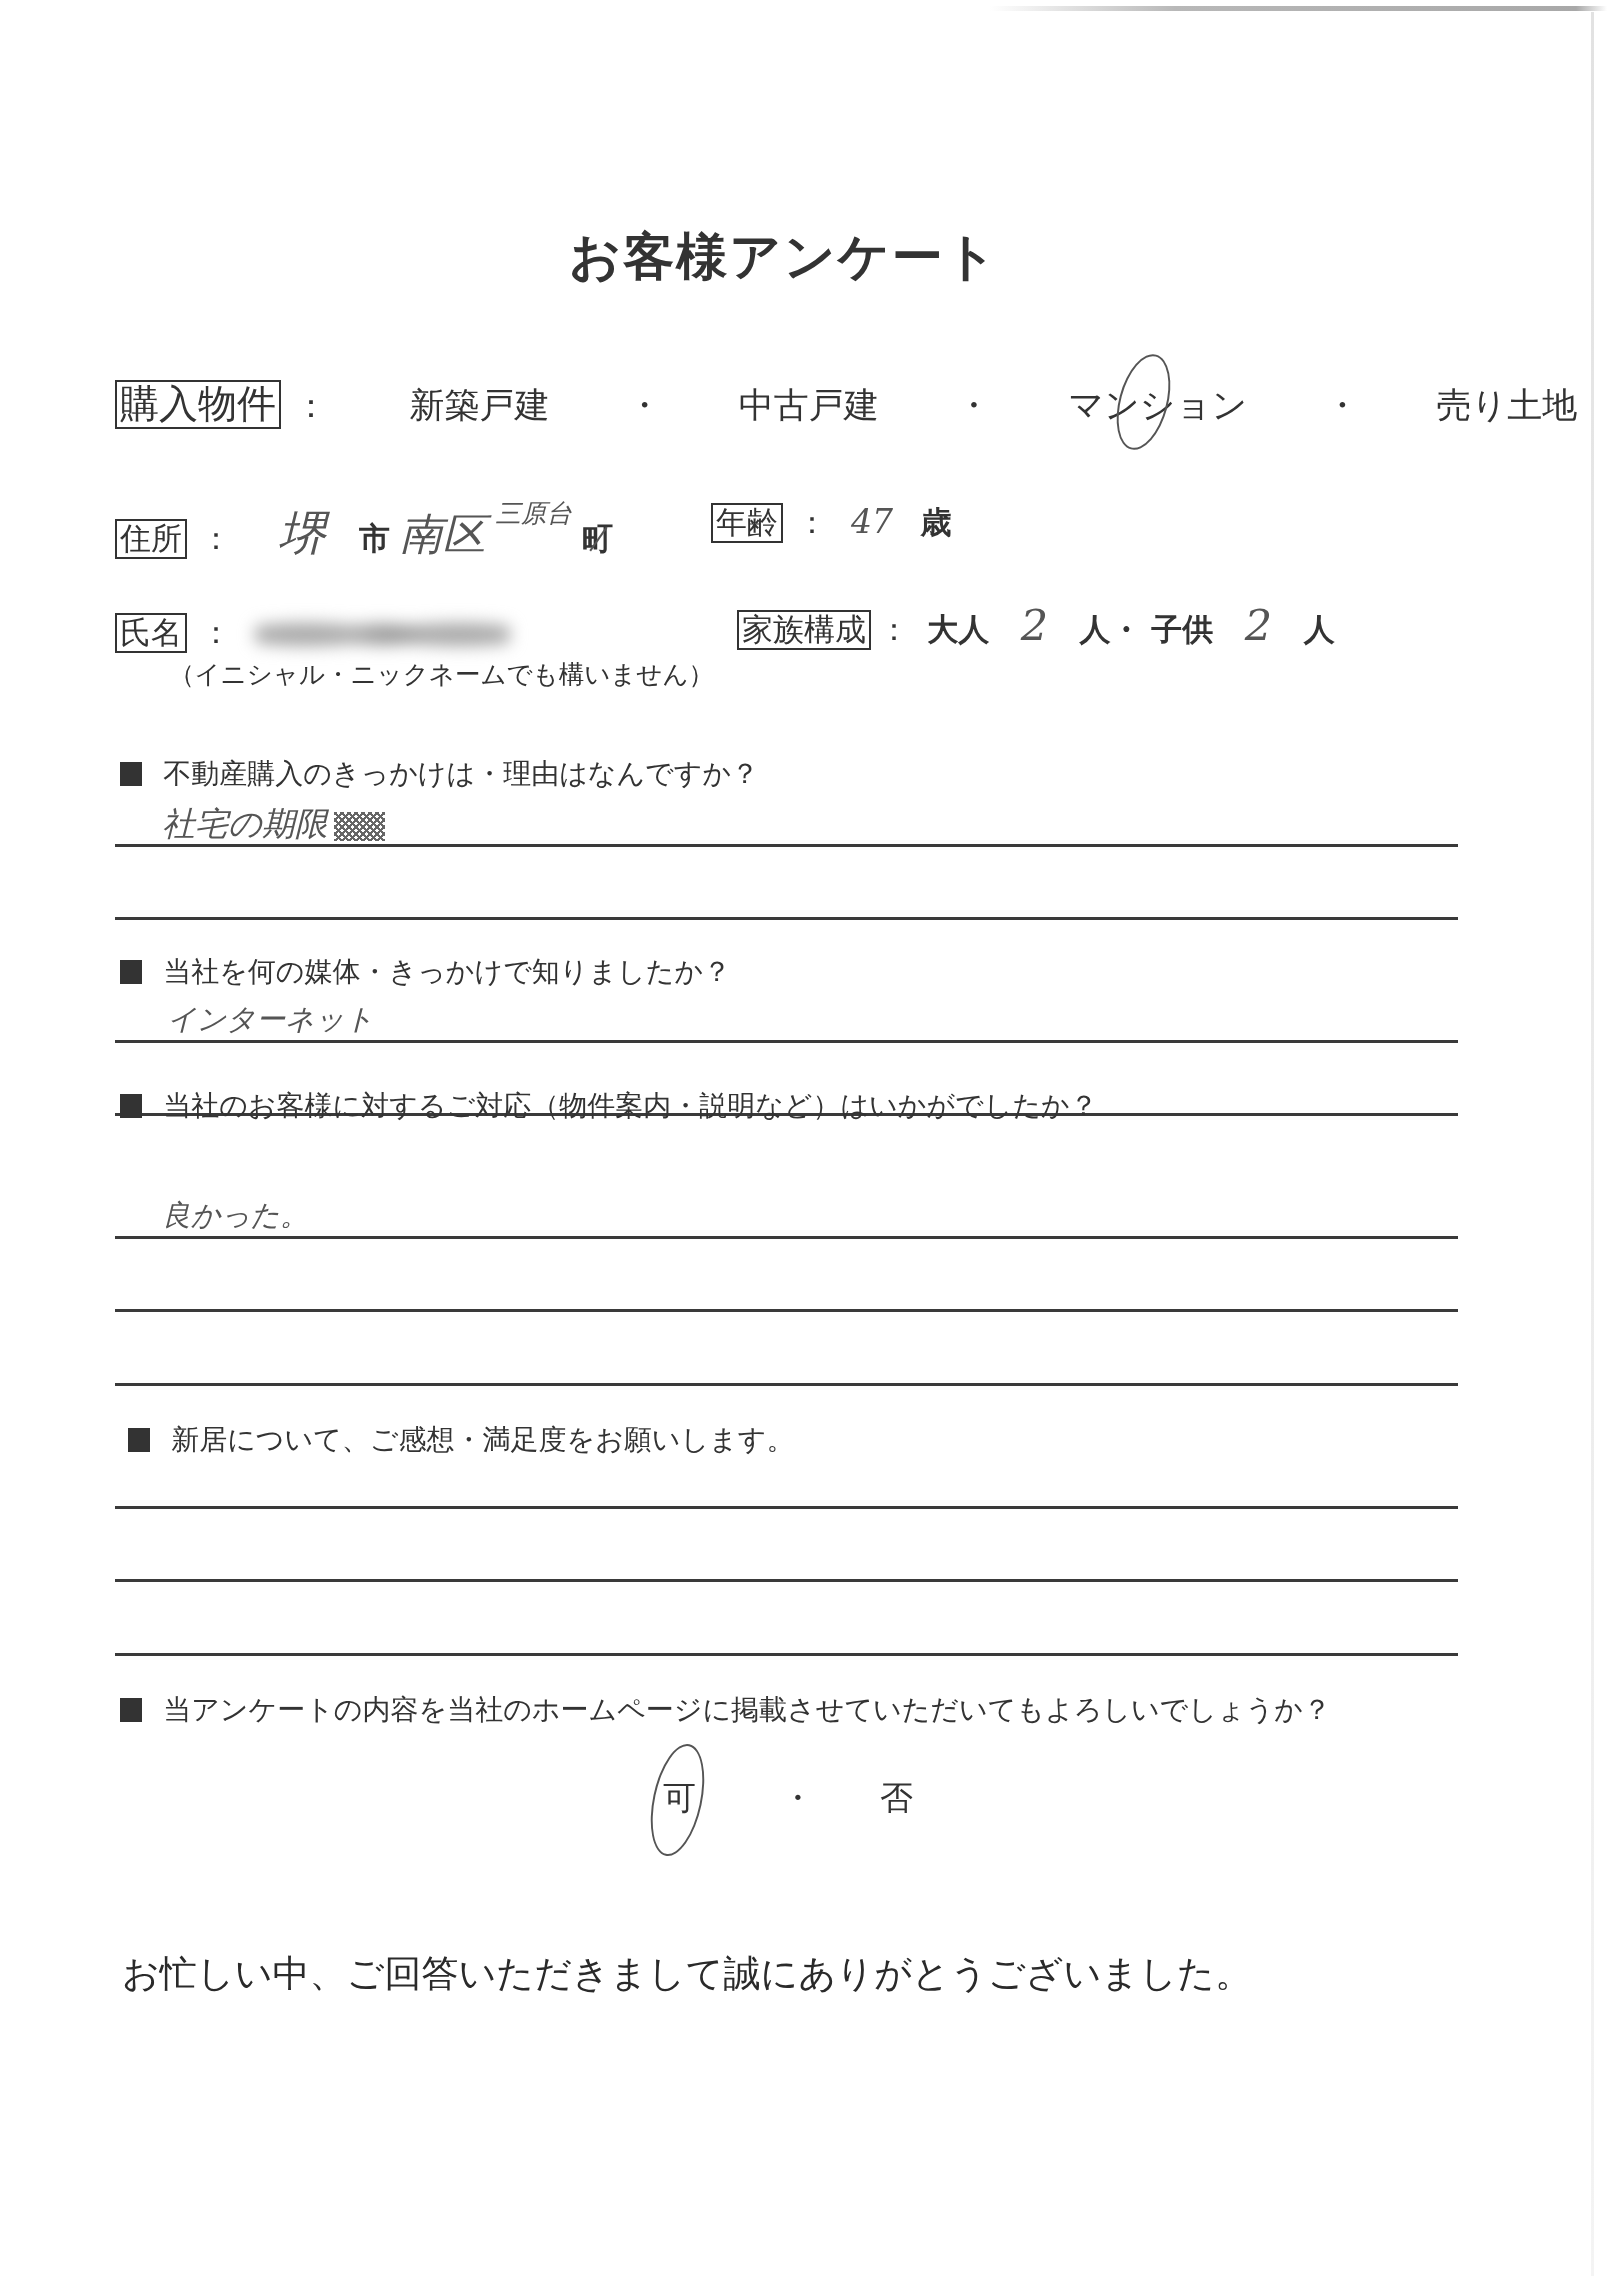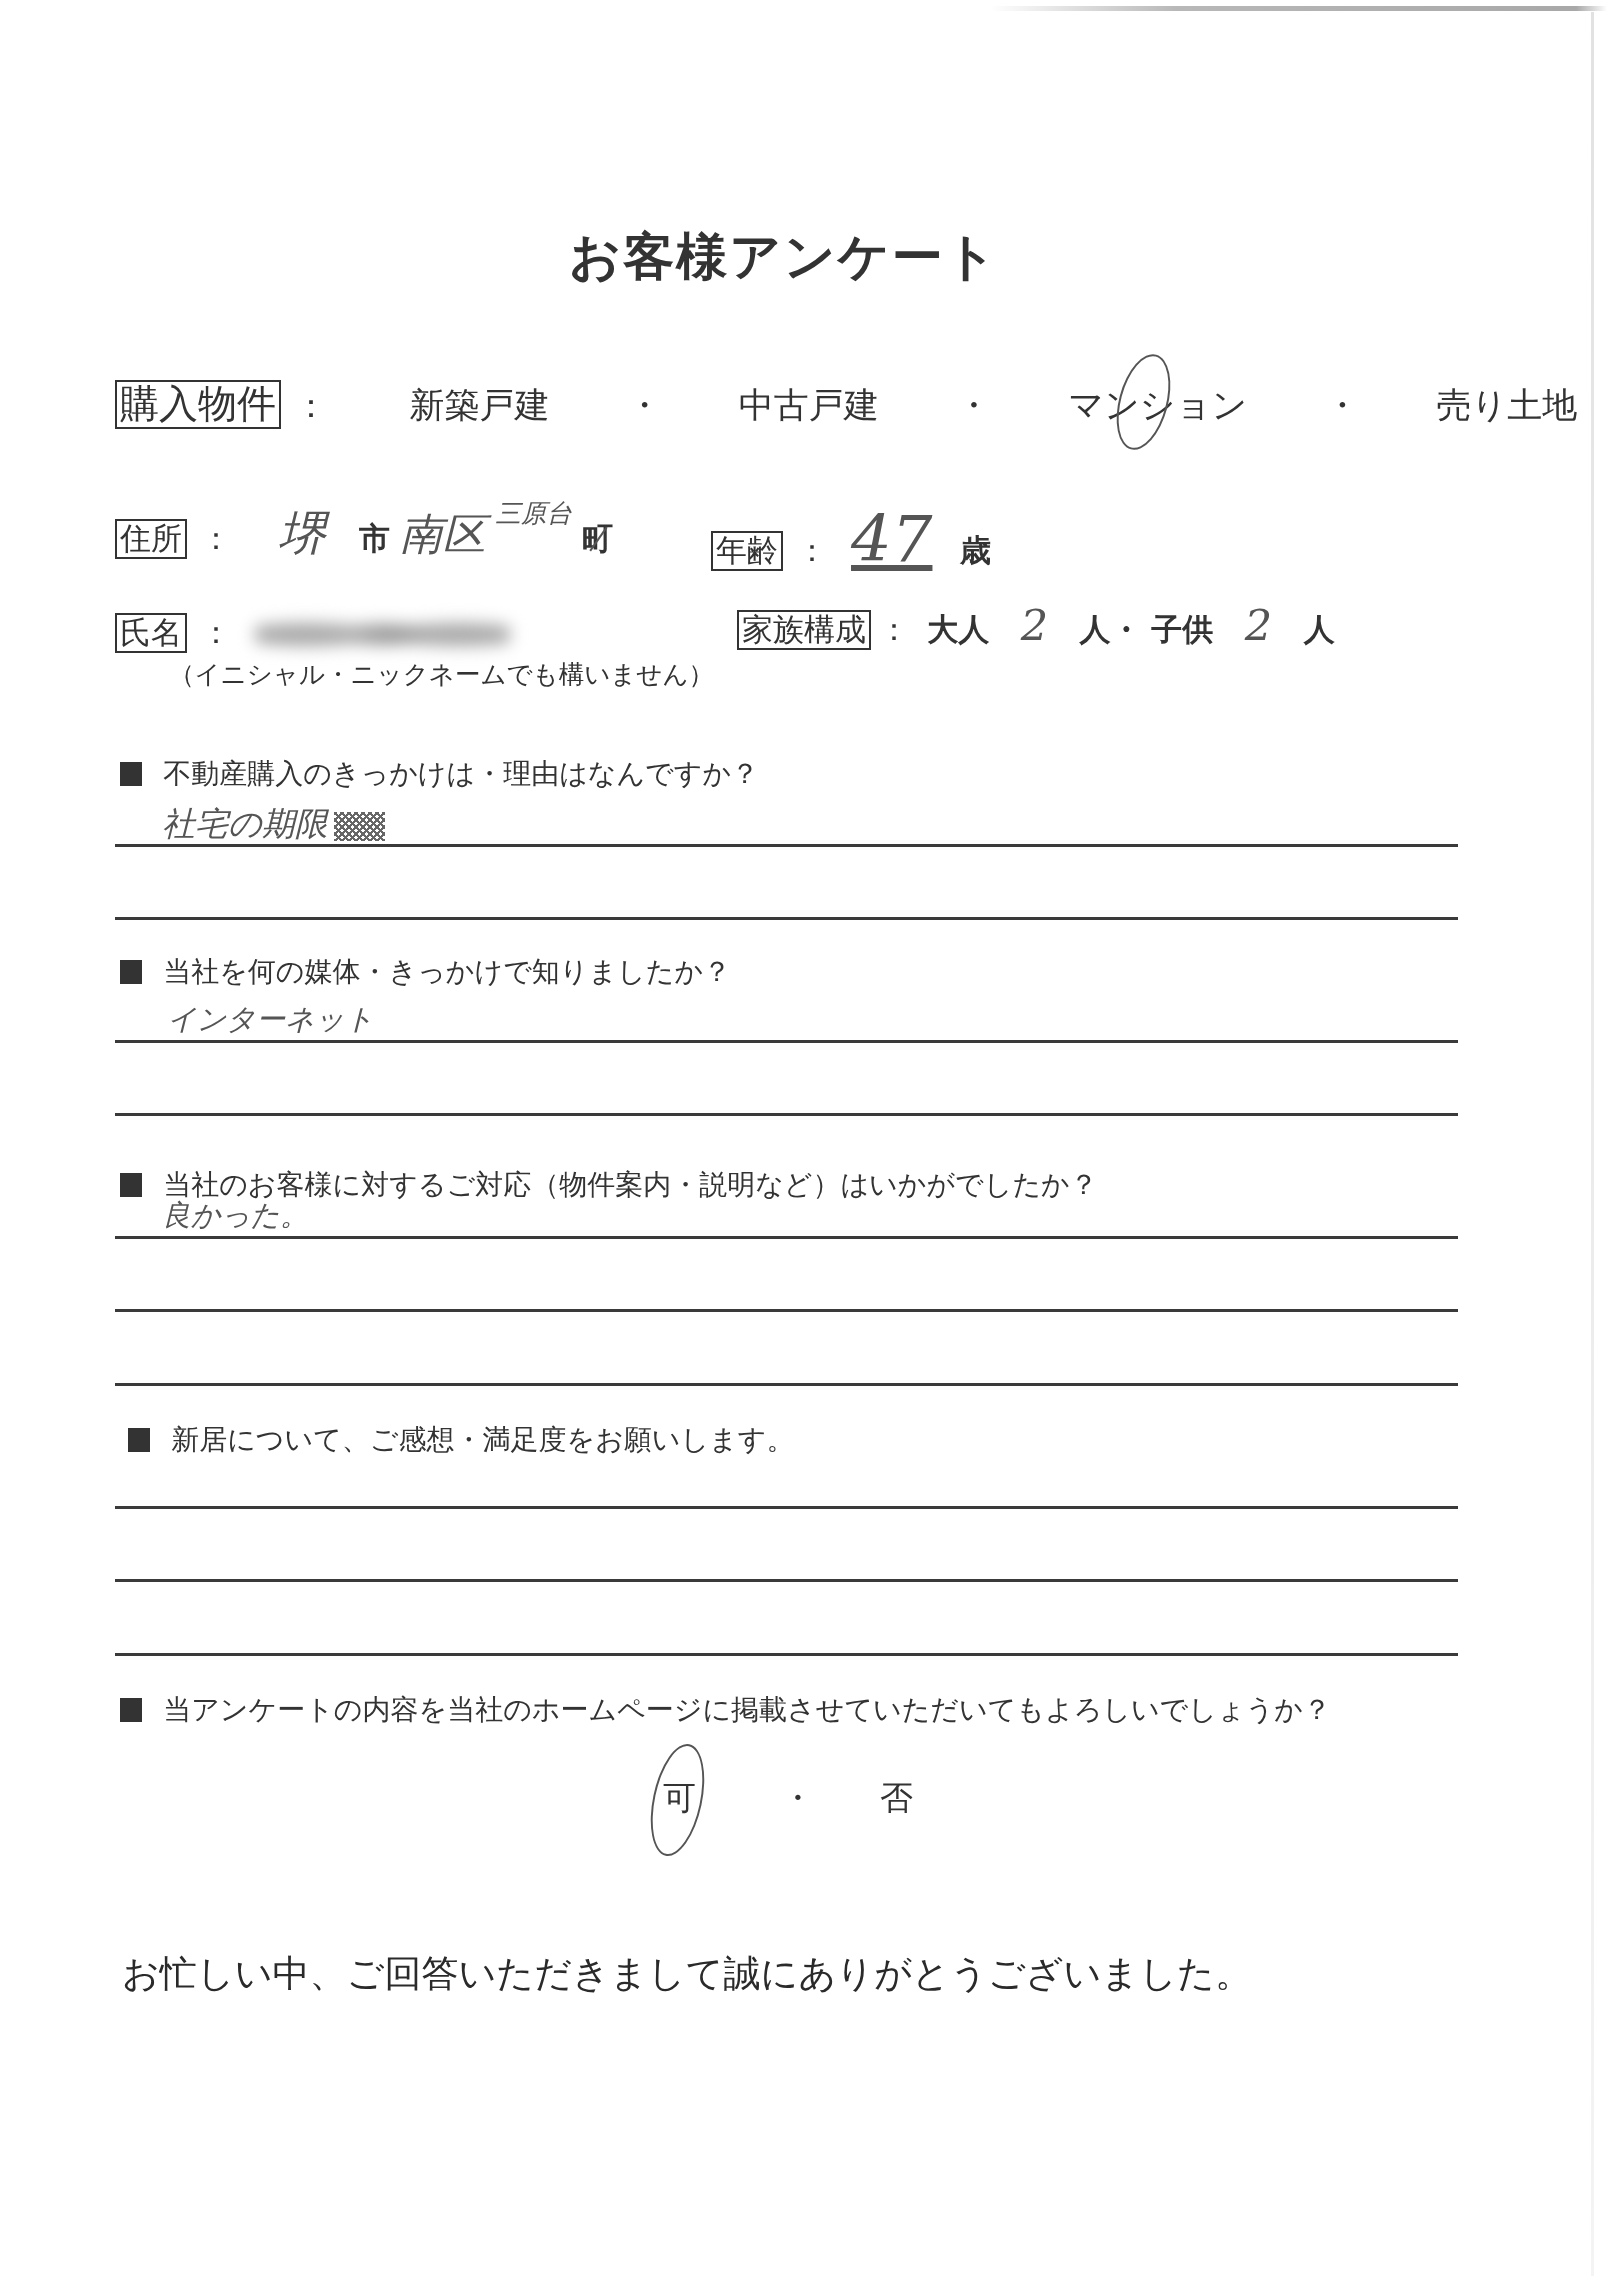--- a/index.html
+++ b/index.html
@@ -74,21 +74,21 @@
   <span class="boxlabel">住所</span><span class="colon">：</span>
   <span class="hand" style="font-size:47px; margin-left:23.5px;">堺</span>
   <span style="margin-left:23.5px; font-weight:bold;">市</span>
   <span class="hand" style="font-size:43px;">南区</span>
   <span class="hand" style="font-size:25.5px; position:relative; top:-27.4px;">三原台</span>
   <span class="strike" style="font-weight:bold;">町</span>
 </div>
 
 <div class="abs row-text" style="left:711px; top:502px; font-size:31px;">
   <span class="boxlabel">年齢</span><span class="colon">：</span>
-  <span class="hand" style="font-size:64px;text-decoration:underline;">47</span>
+  <span class="hand" style="font-size:33px;">47</span>
   <span style="margin-left:17.6px; font-weight:bold;">歳</span>
 </div>
 
 <div class="abs row-text" style="left:115px; top:600px; font-size:31px;">
   <span class="boxlabel">氏名</span><span class="colon">：</span>
   <span class="blur"></span>
 </div>
 <div class="abs note" style="left:169px; top:657px;">（イニシャル・ニックネームでも構いません）</div>
 
 <div class="abs row-text" style="left:737px; top:600px; font-size:31px;">
@@ -112,21 +112,21 @@
 <div class="abs rule" style="top:917px;"></div>
 
 <div class="abs q-heading" style="left:120px; top:953px;">
   <span class="q-bullet"></span>
   <span>当社を何の媒体・きっかけで知りましたか？</span>
 </div>
 <div class="abs hand answer" style="left:167px; top:1000px; font-size:29px;">インターネット</div>
 <div class="abs rule" style="top:1040px;"></div>
 <div class="abs rule" style="top:1113px;"></div>
 
-<div class="abs q-heading" style="left:120px; top:1166px;">
+<div class="abs q-heading" style="left:120px; top:1087px;">
   <span class="q-bullet"></span>
   <span>当社のお客様に対するご対応（物件案内・説明など）はいかがでしたか？</span>
 </div>
 <div class="abs hand answer" style="left:162px; top:1196px; font-size:29px;">良かった。</div>
 <div class="abs rule" style="top:1236px;"></div>
 <div class="abs rule" style="top:1309px;"></div>
 <div class="abs rule" style="top:1383px;"></div>
 
 <div class="abs q-heading" style="left:128px; top:1421px;">
   <span class="q-bullet"></span>

